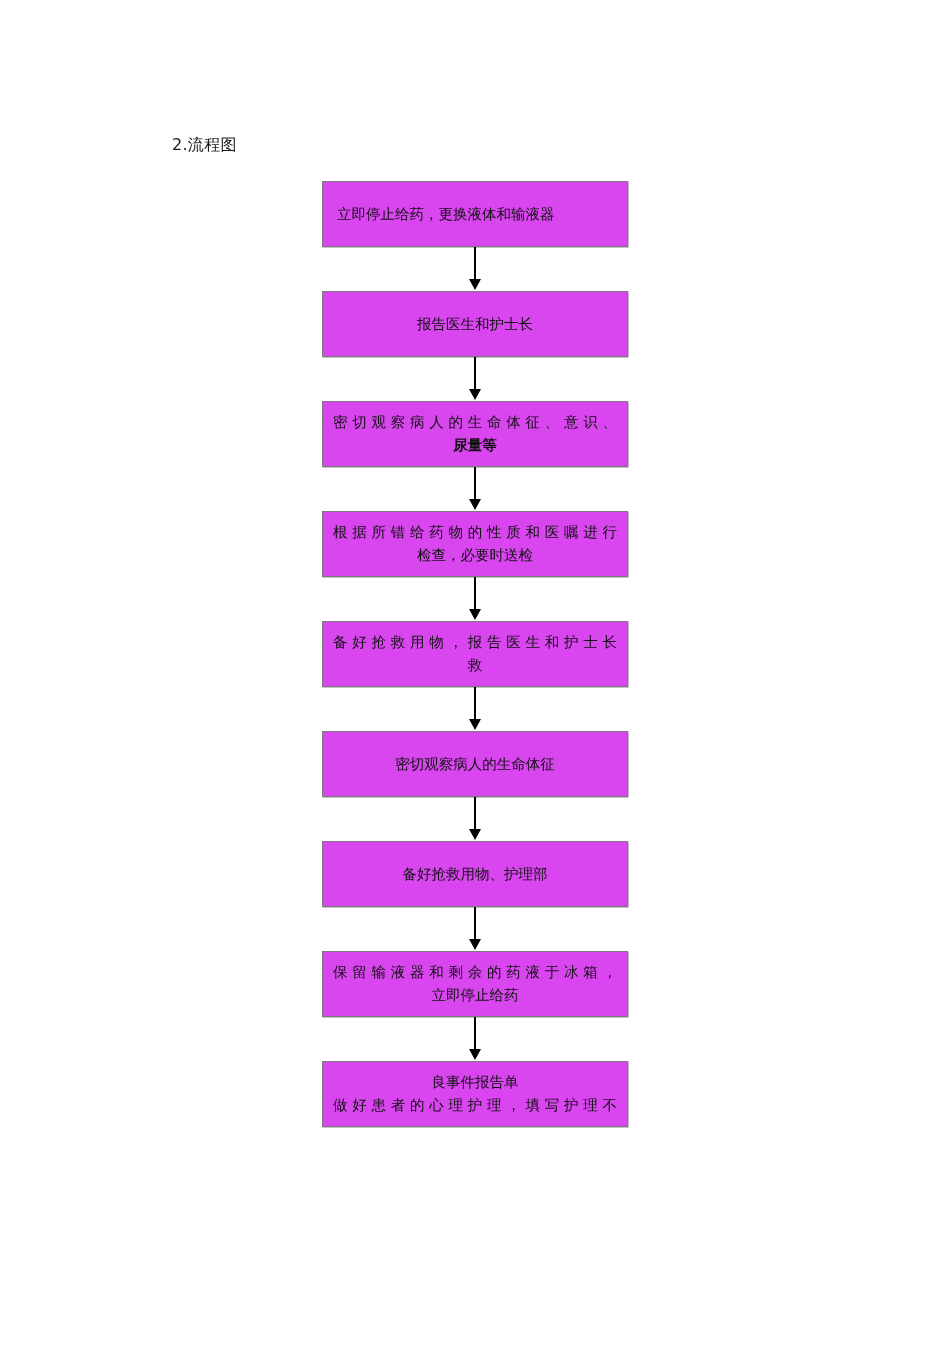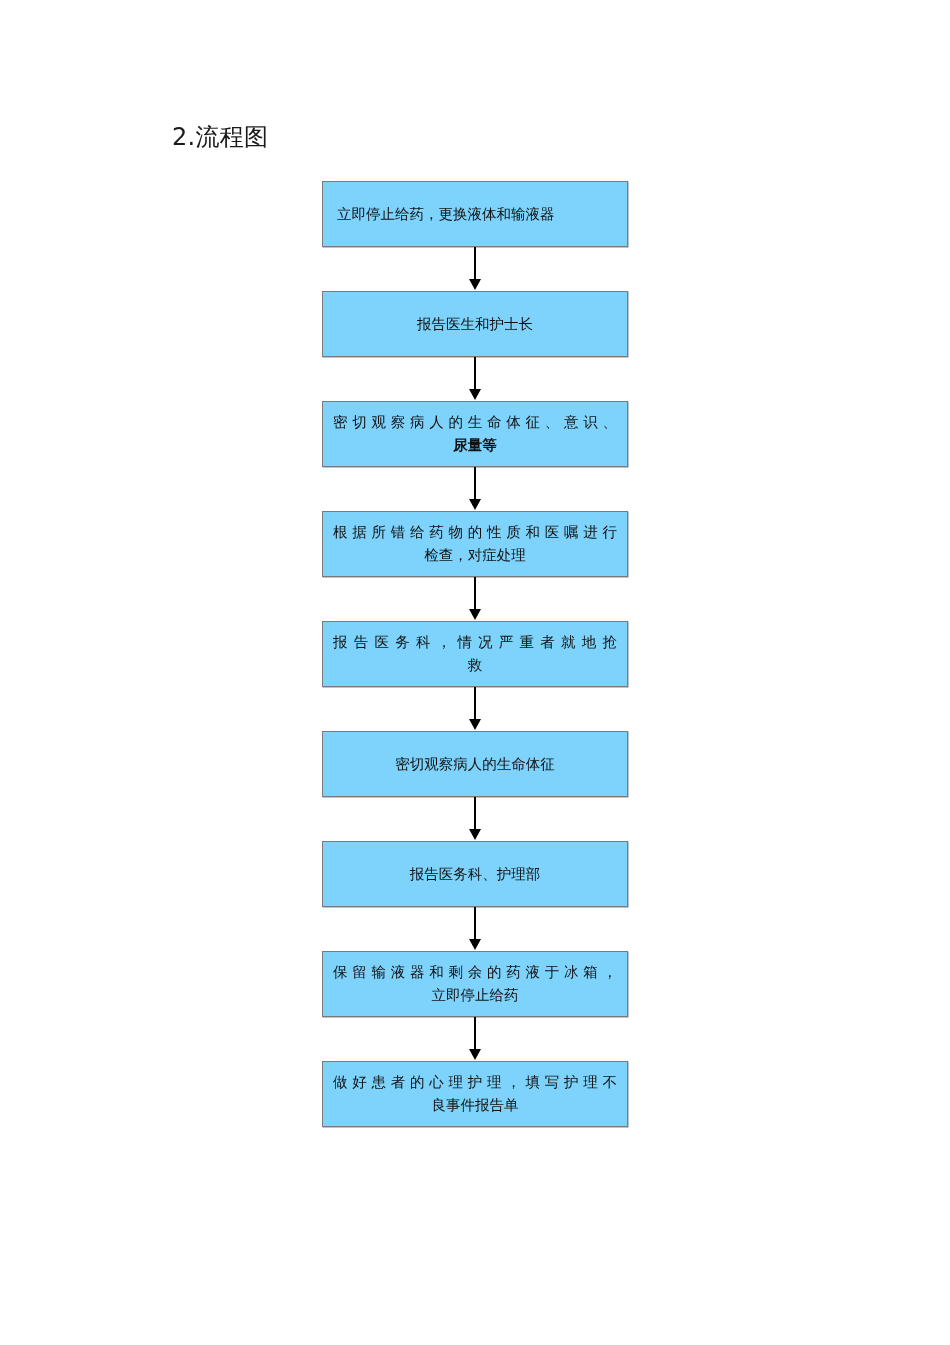--- a/index.html
+++ b/index.html
@@ -21,22 +21,22 @@
     left: 0;
     top: 0;
     width: 950px;
     height: 1345px;
   }
 
   
   .section-title {
     position: absolute;
     left: 172px;
-    top: 123px;
-    font-size: 24px;
+    top: 131px;
+    font-size: 16px;
     line-height: 28px;
     letter-spacing: 0.3px;
     color: #1a1a1a;
     white-space: nowrap;
   }
 
   
   .flow {
     position: absolute;
     left: 322px;
@@ -49,21 +49,21 @@
     width: 306px;
     box-sizing: border-box;
   }
 
   .node {
     position: relative;
     width: 306px;
     height: 66px;
     box-sizing: border-box;
     border: 1px solid #7b7b7b;
-    background: #7dd3fc;
+    background: #d946ef;
     box-shadow: 0.6px 0.6px 0 #9a9a9a;
   }
 
   .node-text {
     position: absolute;
     left: 10px;
     right: 10px;
     top: 50%;
     transform: translateY(-50%);
     font-size: 14.5px;
@@ -144,52 +144,52 @@
         </div>
       </div>
       <div class="connector">
         <div class="stem"></div>
         <div class="head"></div>
       </div>
       <div class="flow-step">
         <div class="node">
           <div class="node-text">
             <div style="text-align: justify; text-align-last: justify;">根据所错给药物的性质和医嘱进行</div>
-            <div style="text-align: center;">检查，对症处理</div>
-          </div>
-        </div>
-      </div>
-      <div class="connector">
-        <div class="stem"></div>
-        <div class="head"></div>
-      </div>
-      <div class="flow-step">
-        <div class="node">
-          <div class="node-text">
-            <div style="text-align: justify; text-align-last: justify;">报告医务科，情况严重者就地抢</div>
+            <div style="text-align: center;">检查，必要时送检</div>
+          </div>
+        </div>
+      </div>
+      <div class="connector">
+        <div class="stem"></div>
+        <div class="head"></div>
+      </div>
+      <div class="flow-step">
+        <div class="node">
+          <div class="node-text">
+            <div style="text-align: justify; text-align-last: justify;">备好抢救用物，报告医生和护士长</div>
             <div style="text-align: center;">救</div>
           </div>
         </div>
       </div>
       <div class="connector">
         <div class="stem"></div>
         <div class="head"></div>
       </div>
       <div class="flow-step">
         <div class="node">
           <div class="node-text single">密切观察病人的生命体征</div>
         </div>
       </div>
       <div class="connector">
         <div class="stem"></div>
         <div class="head"></div>
       </div>
       <div class="flow-step">
         <div class="node">
-          <div class="node-text single">报告医务科、护理部</div>
+          <div class="node-text single">备好抢救用物、护理部</div>
         </div>
       </div>
       <div class="connector">
         <div class="stem"></div>
         <div class="head"></div>
       </div>
       <div class="flow-step">
         <div class="node">
           <div class="node-text">
             <div style="text-align: justify; text-align-last: justify;">保留输液器和剩余的药液于冰箱，</div>
@@ -197,20 +197,20 @@
           </div>
         </div>
       </div>
       <div class="connector">
         <div class="stem"></div>
         <div class="head"></div>
       </div>
       <div class="flow-step">
         <div class="node">
           <div class="node-text">
+            <div style="text-align: center;">良事件报告单</div>
             <div style="text-align: justify; text-align-last: justify;">做好患者的心理护理，填写护理不</div>
-            <div style="text-align: center;">良事件报告单</div>
           </div>
         </div>
       </div>
     </div>
 
 </div>
 
 </body></html>

